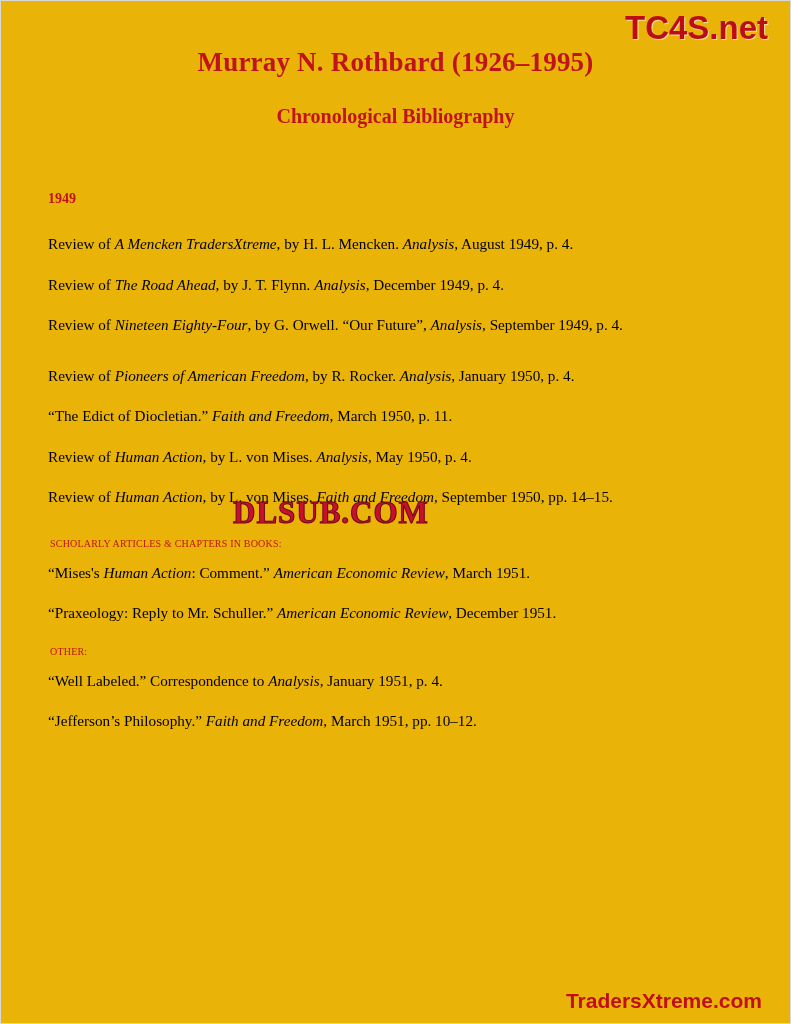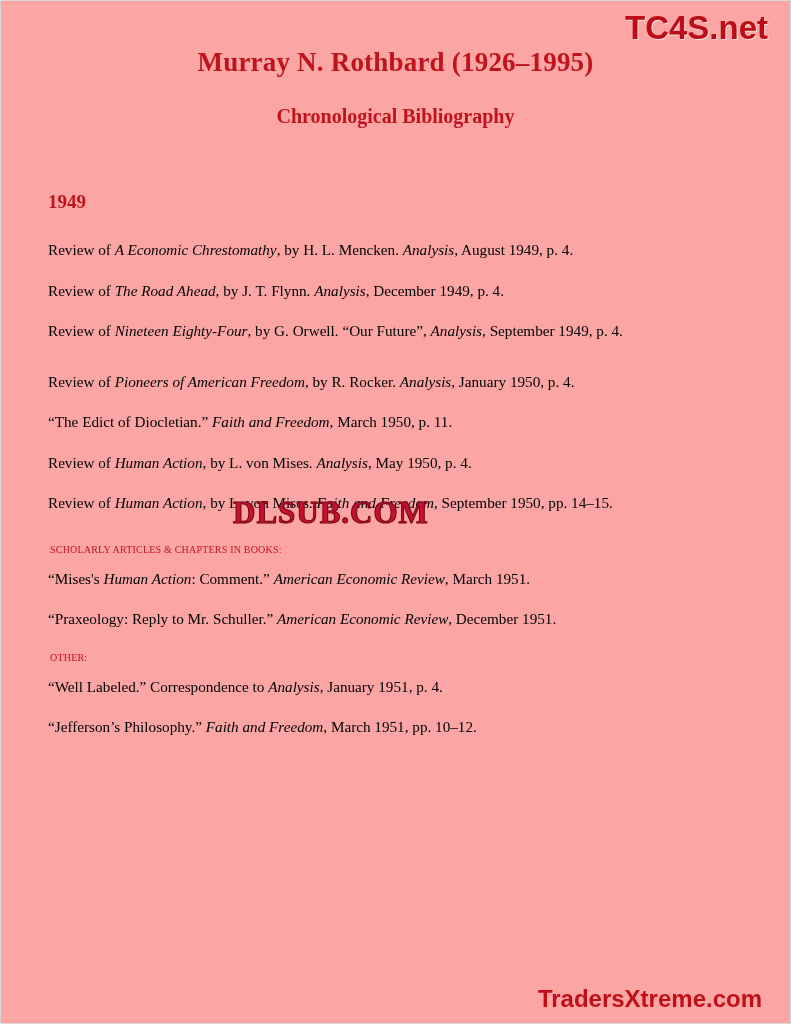--- a/index.html
+++ b/index.html
@@ -15,40 +15,40 @@
     color: #000000;
     overflow: hidden;
   }
   .page {
     position: absolute;
     left: 0; top: 0;
     width: 791px;
     height: 1024px;
     box-sizing: border-box;
     border: 1px solid #d8d8d8;
-    background: #fca5a5;
+    background: #eab308;
   }
   .watermark-top {
     position: absolute;
     top: 8px;
     right: 22px;
     font-family: "Liberation Sans", sans-serif;
     font-weight: bold;
     font-size: 33px;
     color: #bb0d16;
     letter-spacing: 0px;
     text-shadow: 1px 1px 0 rgba(255,255,255,0.6);
   }
   .watermark-bottom {
     position: absolute;
     bottom: 10px;
     right: 28px;
     font-family: "Liberation Sans", sans-serif;
     font-weight: bold;
-    font-size: 24px;
+    font-size: 21px;
     color: #c10f18;
   }
   .watermark-mid {
     position: absolute;
     left: 232px;
     top: 494px;
     font-family: "Liberation Serif", serif;
     font-weight: bold;
     font-size: 31px;
     letter-spacing: 1px;
@@ -71,21 +71,21 @@
     color: #c0141c;
     margin: 27px 0 0 0;
   }
   .content {
     position: absolute;
     left: 47px;
     top: 178px;
     width: 690px;
   }
   .year {
-    font-size: 19px;
+    font-size: 14px;
     font-weight: bold;
     color: #c0141c;
     margin: 24px 0 27px 0;
   }
   .year.first { margin-top: 12px; }
   .section-head {
     font-size: 10px;
     color: #c0141c;
     margin: 22px 0 14px 2px;
     letter-spacing: 0.2px;
@@ -107,21 +107,21 @@
 
   <div class="watermark-top">TC4S.net</div>
 
   <div class="doc-title">Murray N. Rothbard (1926–1995)</div>
   <div class="doc-subtitle">Chronological Bibliography</div>
 
   <div class="content">
 
     <div class="block">
       <div class="year first">1949</div>
-      <div class="entry">Review of <i>A Economic Chrestomathy</i>, by H. L. Mencken. <i>Analysis</i>, August 1949, p. 4.</div>
+      <div class="entry">Review of <i>A Mencken TradersXtreme</i>, by H. L. Mencken. <i>Analysis</i>, August 1949, p. 4.</div>
       <div class="entry">Review of <i>The Road Ahead</i>, by J. T. Flynn. <i>Analysis</i>, December 1949, p. 4.</div>
       <div class="entry">Review of <i>Nineteen Eighty-Four</i>, by G. Orwell. “Our Future”, <i>Analysis</i>, September 1949, p. 4.</div>
     </div>
 
     <div class="block">
       <div class="entry">Review of <i>Pioneers of American Freedom</i>, by R. Rocker. <i>Analysis</i>, January 1950, p. 4.</div>
       <div class="entry">“The Edict of Diocletian.” <i>Faith and Freedom</i>, March 1950, p. 11.</div>
       <div class="entry">Review of <i>Human Action</i>, by L. von Mises. <i>Analysis</i>, May 1950, p. 4.</div>
       <div class="entry">Review of <i>Human Action</i>, by L. von Mises. <i>Faith and Freedom</i>, September 1950, pp. 14–15.</div>
     </div>

